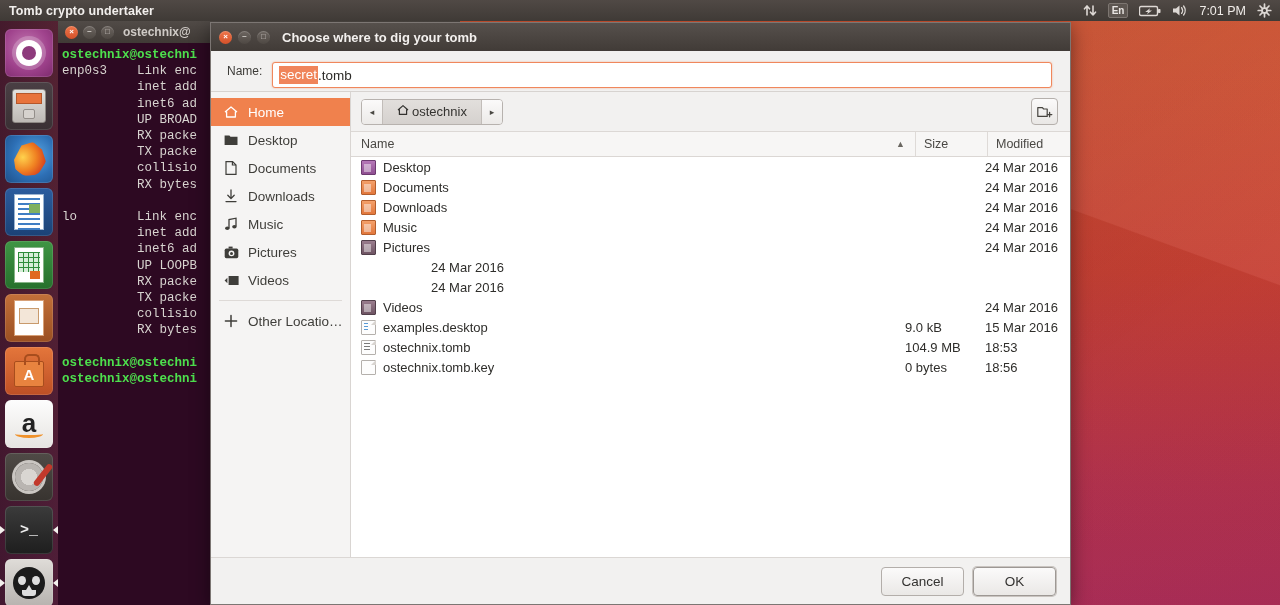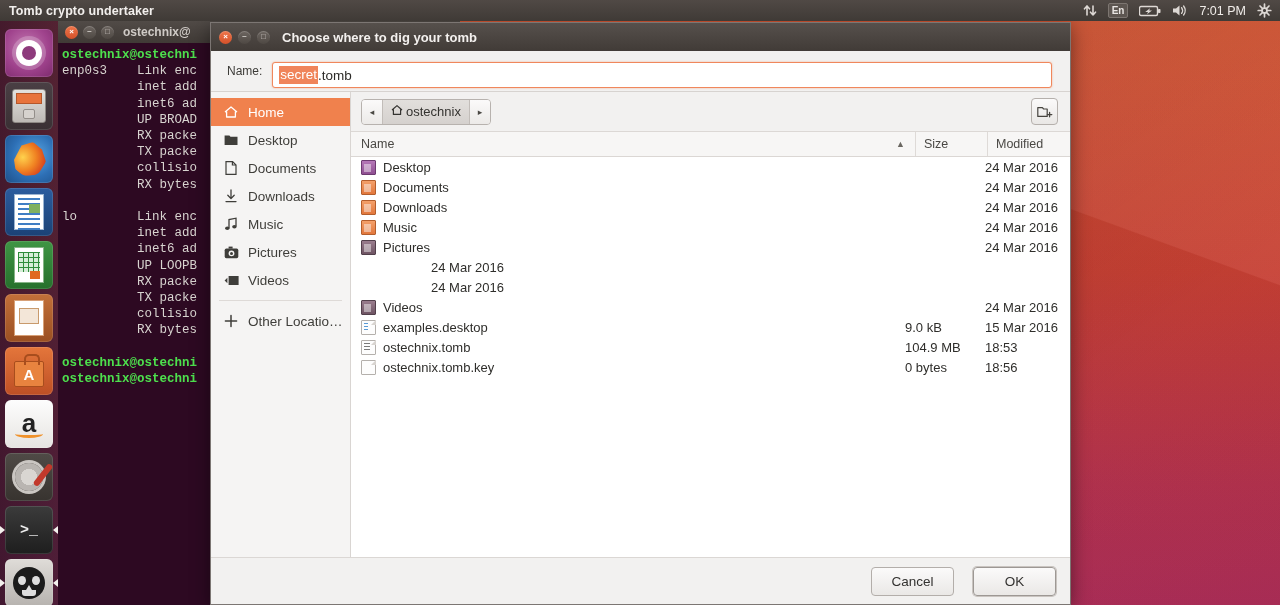--- a/index.html
+++ b/index.html
@@ -255,21 +255,21 @@
     border: 1px solid #b7b2ae; border-radius: 4px;
     background: linear-gradient(to bottom,#fbfafa,#eceae8);
     height: 26px; overflow: hidden;
   }
   .pathbar .arrow {
     width: 20px; height: 24px; display:flex; align-items:center; justify-content:center;
     color:#4a4843; font-size: 9px; background: linear-gradient(to bottom,#fbfafa,#eceae8);
   }
   .pathbar .crumb {
     display:flex; align-items:center; gap:3px;
-    padding: 0 8px; height: 24px;
+    padding: 0 14px; height: 24px;
     background: linear-gradient(to bottom,#e2dfdc,#d5d1ce);
     border-left: 1px solid #c2bdb9; border-right: 1px solid #c2bdb9;
     font-size: 13px; color: #343330;
   }
   .newfolder-btn {
     margin-left: auto;
     width: 27px; height: 27px;
     border: 1px solid #b5b0ac; border-radius: 4px;
     background: linear-gradient(to bottom,#fbfafa,#e9e7e5);
     display: flex; align-items: center; justify-content: center;
@@ -327,21 +327,21 @@
     background: #f2f1f0;
     border-top: 1px solid #dbd7d4;
     display: flex; align-items: center; justify-content: flex-end;
     gap: 9px; padding-right: 14px;
   }
   .btn {
     min-width: 83px; height: 29px;
     border: 1px solid #b3aeaa; border-radius: 4px;
     background: linear-gradient(to bottom, #fbfafa, #eae8e6);
     color: #333230; font-size: 13.5px;
-    display: flex; align-items: center; justify-content: center; margin-left: 10px;
+    display: flex; align-items: center; justify-content: center;
   }
   .btn.default {
     box-shadow: 0 0 0 1px #c9c4c0;
     border-color: #9d9894;
   }
 </style>
 </head>
 <body>
 
 <div id="desktop">

